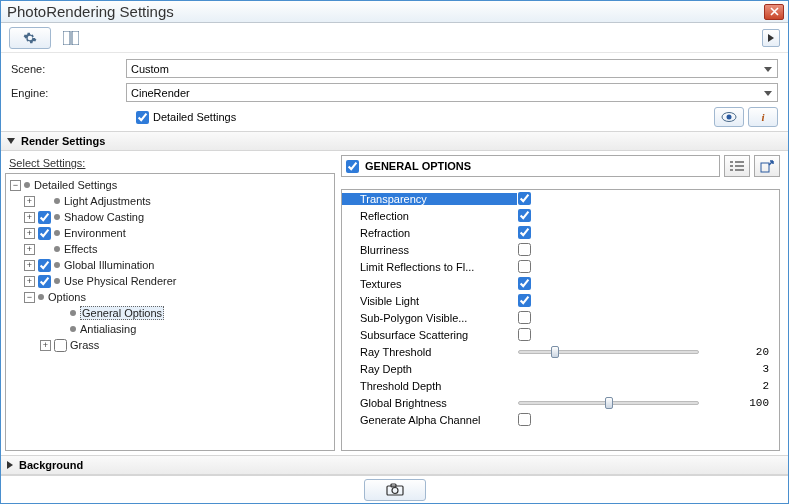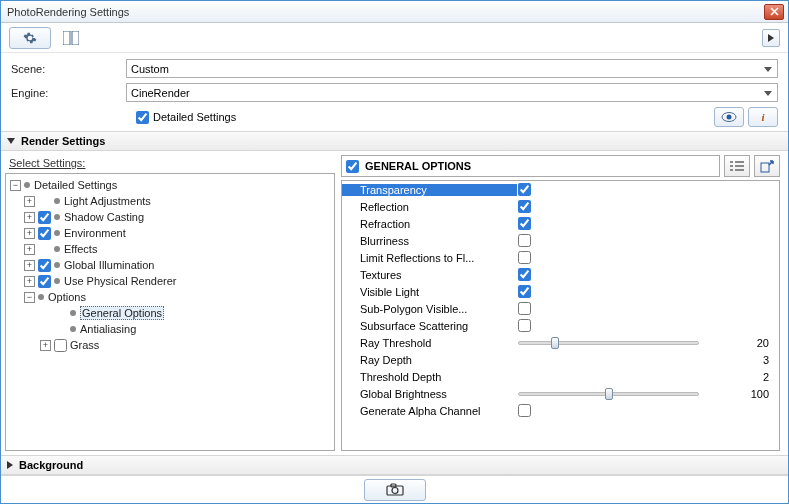--- a/index.html
+++ b/index.html
@@ -1,20 +1,20 @@
 <!DOCTYPE html>
 <html><head>
 <meta charset="utf-8">
 <style>
 * { box-sizing: border-box; margin: 0; padding: 0; font-family: "Segoe UI", Tahoma, sans-serif; font-size: 11px; }
 body { background: #fff; width: 789px; height: 504px; border: 1px solid #4a8fce; overflow: hidden; }
 
 
 .titlebar { height: 22px; background: linear-gradient(#fdfefe, #e8f0f7); display: flex; align-items: center; padding: 0 4px; border-bottom: 1px solid #c0c8d0; }
-.titlebar-title { flex: 1; font-size: 11px; color: #333; padding-left: 2px; }
+.titlebar-title { flex: 1; font-size: 15px; color: #333; padding-left: 2px; }
 .close-btn { width: 20px; height: 16px; background: linear-gradient(#e9907d,#c9472a); border: 1px solid #a03020; border-radius: 2px; color: #fff; display: flex; align-items: center; justify-content: center; font-size: 10px; cursor: pointer; }
 
 
 .top-toolbar { height: 30px; display: flex; align-items: center; padding: 0 8px; gap: 10px; border-bottom: 1px solid #e6e6e6; }
 .gear-btn { width: 42px; height: 22px; border: 1px solid #a1b8d0; border-radius: 3px; background: linear-gradient(#fefefe,#e6eef7); display: flex; align-items: center; justify-content: center; cursor: pointer; }
 .icon-btn { width: 20px; height: 20px; display: flex; align-items: center; justify-content: center; cursor: pointer; }
 .spacer { flex: 1; }
 .expand-btn { width: 18px; height: 18px; border: 1px solid #a1b8d0; border-radius: 2px; background: linear-gradient(#fefefe,#e6eef7); display:flex; align-items:center; justify-content:center; cursor:pointer; }
 
 
@@ -52,30 +52,30 @@
 .tree-label.selected { border:1px dotted #666; background:#e6f0fa; padding:0 1px; }
 .ind1 { padding-left: 16px; } .ind2 { padding-left: 32px; }
 
 
 .right-header { display:flex; align-items:center; height:22px; margin-bottom:3px; gap:4px; }
 .right-header .title-block { flex:1; border:1px solid #a9a9a9; height:22px; display:flex; align-items:center; padding:0 4px; font-weight:bold; font-size:12px; }
 .right-header .title-block .chk { margin-right:6px; }
 .sq-btn { width:26px; height:22px; border:1px solid #a9a9a9; background:linear-gradient(#fefefe,#ececec); display:flex; align-items:center; justify-content:center; cursor:pointer; }
 
 
-.opt-box { border:1px solid #a9a9a9; flex:1; overflow:auto; }
+.opt-box { border:1px solid #a9a9a9; flex:1; overflow:auto;margin-top:9px; }
 .opt-row { display:flex; align-items:center; height:17px; border-bottom:0; }
 .opt-namecell { width:176px; padding-left:18px; display:flex; align-items:center; overflow:hidden; text-overflow:ellipsis; white-space:nowrap; }
 .opt-ctrl { flex:1; display:flex; align-items:center; padding-right:10px; }
 .opt-row.selected .opt-namecell { background:#2f7bd9; color:#fff; }
 .opt-row.selected input[type=checkbox] { outline:1px solid #fff; }
 .opt-chk { width:13px; height:13px; cursor:pointer; }
 .slider-track { flex:1; height:4px; background:#ddd; border:1px solid #bbb; border-radius:2px; position:relative; margin-right:10px; }
 .slider-thumb { position:absolute; width:8px; height:12px; background:linear-gradient(#fefefe,#ccd6e2); border:1px solid #7a8fa6; border-radius:2px; top:-5px; }
-.val-num { width:60px; text-align:right; }
+.val-num { width:60px; text-align:right;font-family:Liberation Mono, monospace; }
 
 
 .bottom-bar { height:28px; border-top:1px solid #d6d6d6; display:flex; align-items:center; justify-content:center; }
 .camera-btn { width:62px; height:22px; border:1px solid #a1b8d0; border-radius:3px; background:linear-gradient(#fefefe,#e6eef7); display:flex; align-items:center; justify-content:center; cursor:pointer; }
 
 input[type=checkbox] { width:13px; height:13px; accent-color:#2f7bd9; }
 
 svg { display:block; }
 </style>
 </head>

